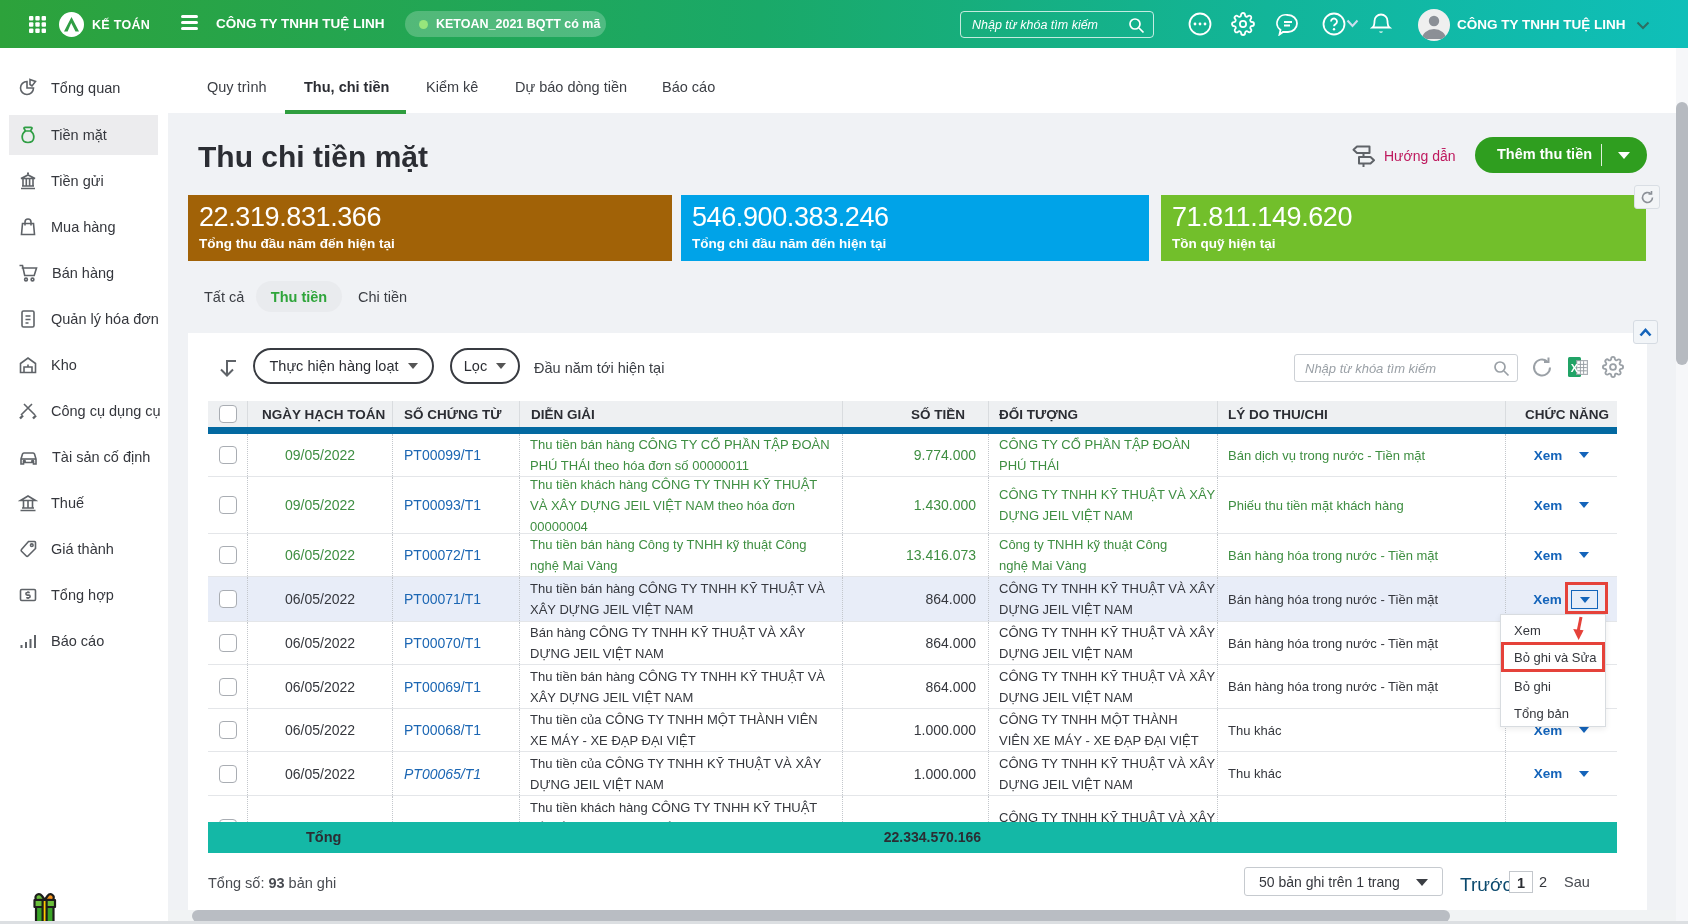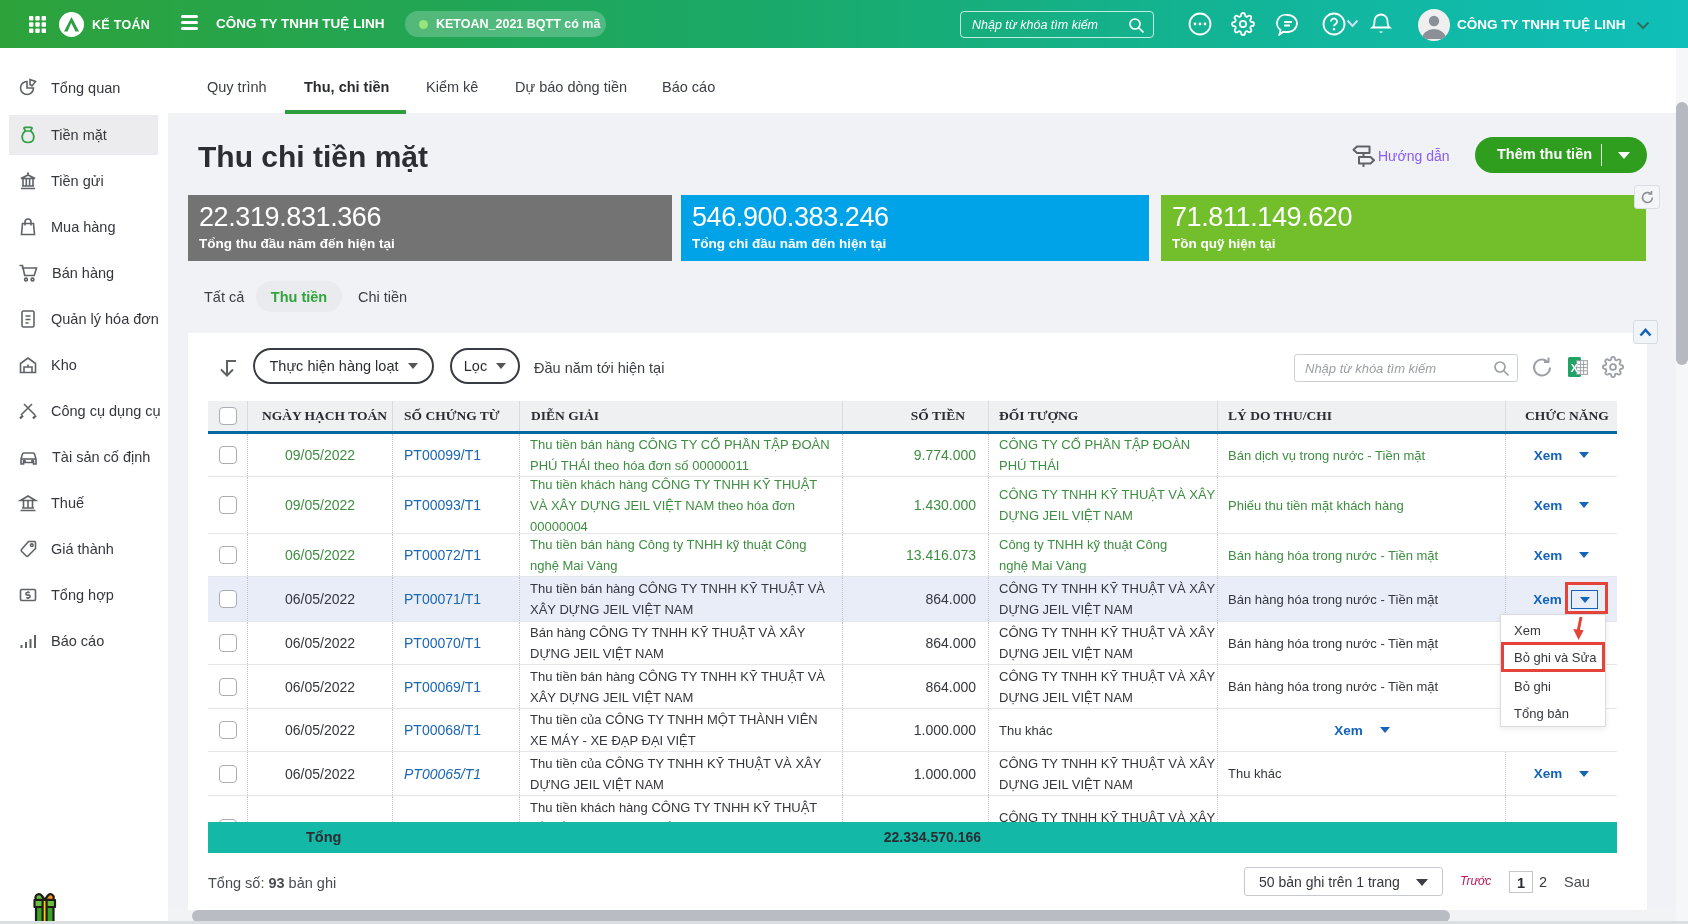--- a/index.html
+++ b/index.html
@@ -36,30 +36,30 @@
 
 
 #tabsrow { position:absolute; left:168px; top:48px; width:1520px; height:65px; background:#fff; }
 .tab { position:absolute; top:31px; font-size:14.5px; color:#3b3e44; white-space:nowrap; }
 #tabul { position:absolute; left:117px; top:62px; width:121px; height:3.5px; background:#2f9e3f; }
 
 
 #mainbg { position:absolute; left:168px; top:113px; width:1520px; height:811px; background:#f0f2f5; }
 #h1 { position:absolute; left:198px; top:140px; font-size:30px; font-weight:bold; color:#2b2d33; }
 #guide { position:absolute; left:1352px; top:143px; display:flex; align-items:center; }
-#guide span { color:#8b5cf6; font-size:14px; margin-left:3px; }
+#guide span { color:#be185d; font-size:14px; margin-left:9px; }
 #addbtn { position:absolute; left:1475px; top:137px; width:172px; height:36px; border-radius:18px; background:#2f9e1f;
   color:#fff; font-size:14.5px; font-weight:bold; }
 #addbtn .lbl { position:absolute; left:22px; top:9px; }
 #addbtn .sep { position:absolute; left:126px; top:7px; width:1px; height:22px; background:rgba(255,255,255,.85); }
 #addbtn .car { position:absolute; left:143px; top:15px; width:0; height:0; border-left:6px solid transparent; border-right:6px solid transparent; border-top:7px solid #fff; }
 .card { position:absolute; top:195px; height:66px; color:#fff; }
 .card .num { position:absolute; left:11px; top:7px; font-size:27px; letter-spacing:-0.4px; }
 .card .lb { position:absolute; left:11px; top:41px; font-size:13.5px; font-weight:bold; }
-#card1 { left:188px; width:484px; background:#737373; }
+#card1 { left:188px; width:484px; background:#a16207; }
 #card2 { left:681px; width:468px; background:#00a3e8; }
 #card3 { left:1161px; width:485px; background:#72bf2b; }
 #refbtn { position:absolute; left:1634px; top:185px; width:26px; height:24px; background:#f3f5f7; border:1px solid #d9dee4; border-radius:3px; display:flex; align-items:center; justify-content:center; }
 .fpill { position:absolute; top:281px; height:31px; font-size:14.5px; color:#3b3e44; display:flex; align-items:center; }
 #fp2 { left:256px; width:86px; background:#e9ebee; border-radius:16px; color:#2fa53b; font-weight:bold; justify-content:center; }
 
 
 #wcard { position:absolute; left:188px; top:333px; width:1459px; height:577px; background:#fff; }
 
 
@@ -73,21 +73,21 @@
 #gsearch { position:absolute; left:1294px; top:354px; width:224px; height:28px; border:1px solid #ccd0d5; border-radius:3px; }
 #gsearch span { position:absolute; left:10px; top:6px; font-size:13px; font-style:italic; color:#9aa0a6; }
 #gsearch svg { position:absolute; right:7px; top:5px; }
 .tools { position:absolute; top:356px; }
 #upbtn { position:absolute; left:1633px; top:320px; width:25px; height:24px; background:#f2f5f8; border:1px solid #d5dbe2; border-radius:3px; display:flex; align-items:center; justify-content:center; }
 
 
 #tbl { position:absolute; left:208px; top:401px; width:1409px; height:421px; overflow:hidden; }
 .trow { display:grid; grid-template-columns:40px 145px 127px 323px 146px 229px 288px 111px; }
 .trow > div { overflow:hidden; }
-#thead { height:33px; background:#eef0f2; border-bottom:3px solid #0369a1;font-family:Liberation Serif, serif; }
+#thead { height:33px; background:#eef0f2; border-bottom:7px solid #0369a1; }
 #thead > div { font-size:13.5px; font-weight:bold; color:#2b2d33; display:flex; align-items:center; border-right:1px solid #d9dcdf; }
 #thead > div:last-child { border-right:none; }
 .brow { background:#fff; border-bottom:1px solid #e4e6e9; }
 .brow > div { border-right:1px dotted #c3c7cc; position:relative; }
 .brow > div:last-child { border-right:none; }
 .brow.hl { background:#e8edf8; }
 .cc { display:flex; align-items:center; justify-content:center; }
 .cl { display:flex; align-items:center; padding-left:10px; padding-right:8px; }
 .cr { display:flex; align-items:center; justify-content:flex-end; padding-right:12px; }
 .green, .green a { color:#3e8e41; }
@@ -100,21 +100,21 @@
 .xcar { width:0; height:0; border-left:5px solid transparent; border-right:5px solid transparent; border-top:6px solid #1464ba; }
 #totrow { position:absolute; left:208px; top:822px; width:1409px; height:31px; background:#14b8a6; }
 #totrow .t1 { position:absolute; left:98px; top:7px; font-weight:bold; font-size:14.5px; color:#2b2d33; }
 #totrow .t2 { position:absolute; left:575px; width:198px; top:7px; text-align:right; font-weight:bold; font-size:14px; color:#2b2d33; }
 
 
 #fcount { position:absolute; left:208px; top:875px; font-size:14.5px; color:#494c52; }
 #psel { position:absolute; left:1244px; top:867px; width:199px; height:29px; border:1px solid #c6cacf; border-radius:3px; background:#fff; }
 #psel span { position:absolute; left:14px; top:6px; font-size:14px; color:#35373d; }
 #psel .dcar { position:absolute; left:auto; right:14px; top:11px; width:0; height:0; border-left:6px solid transparent; border-right:6px solid transparent; border-top:7px solid #3b3e44; }
-#ptruoc { position:absolute; left:1460px; top:874px; font-size:12px; color:#be185d;font-style:italic; }
+#ptruoc { position:absolute; left:1460px; top:874px; font-size:19px; color:#0c4a6e; }
 #p1 { position:absolute; left:1509px; top:871px; width:24px; height:22px; border:1px solid #c3c7cc; background:#fff; text-align:center; line-height:22px; font-weight:bold; font-size:14.5px; color:#2b2d33; }
 #p2 { position:absolute; left:1539px; top:874px; font-size:14.5px; color:#35373d; }
 #psau { position:absolute; left:1564px; top:874px; font-size:14.5px; color:#494c52; }
 
 
 #menu { position:absolute; left:1500px; top:614px; width:106px; height:113px; background:#fff; border:1px solid #d8dce0; box-shadow:0 2px 6px rgba(0,0,0,.08); }
 #menu div { position:absolute; left:13px; font-size:13px; color:#35373d; white-space:nowrap; }
 .redbox { position:absolute; border:3px solid #e5423a; }
 #toggle { position:absolute; left:1571px; top:590px; width:27px; height:19px; border:1.5px solid #1464ba; background:#e8edf8; display:flex; align-items:center; justify-content:center; }
 #toggle .xcar { border-left-width:5.5px; border-right-width:5.5px; border-top-width:6.5px; }
@@ -311,20 +311,21 @@
       <div class="cc"></div>
     </div>
     <div class="trow brow dark" style="height:43px;">
       <div class="cc">
         <span class="chk"></span>
       </div>
       <div class="cc fnum">06/05/2022</div>
       <div class="cl fnum ptl" style="padding-left:11px;">PT00068/T1</div>
       <div class="cl ftxt">Thu tiền của CÔNG TY TNHH MỘT THÀNH VIÊN<br>XE MÁY - XE ĐẠP ĐẠI VIỆT</div>
       <div class="cr fnum">1.000.000</div>
+      <div class="cl ftxt">CÔNG TY TNHH MỘT THÀNH<br>VIÊN XE MÁY - XE ĐẠP ĐẠI VIỆT</div>
       <div class="cl ftxt">Thu khác</div>
       <div class="cc">
         <span class="xem">Xem</span>
         <span class="xcar" style="margin-left:17px;"></span>
       </div>
     </div>
     <div class="trow brow dark" style="height:44px;">
       <div class="cc">
         <span class="chk"></span>
       </div>

